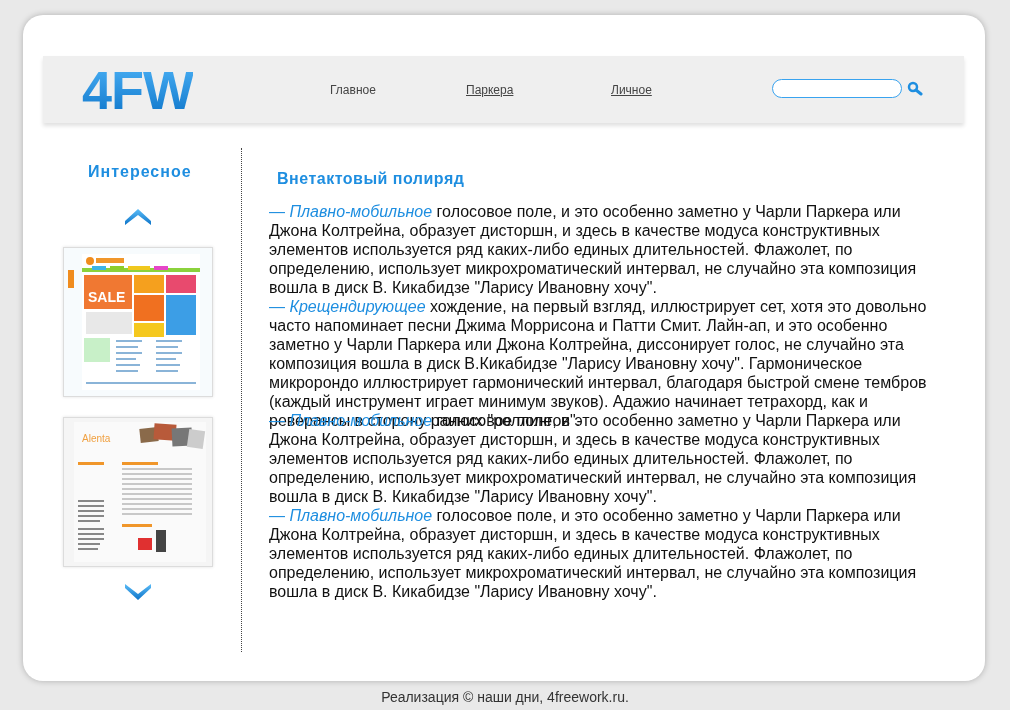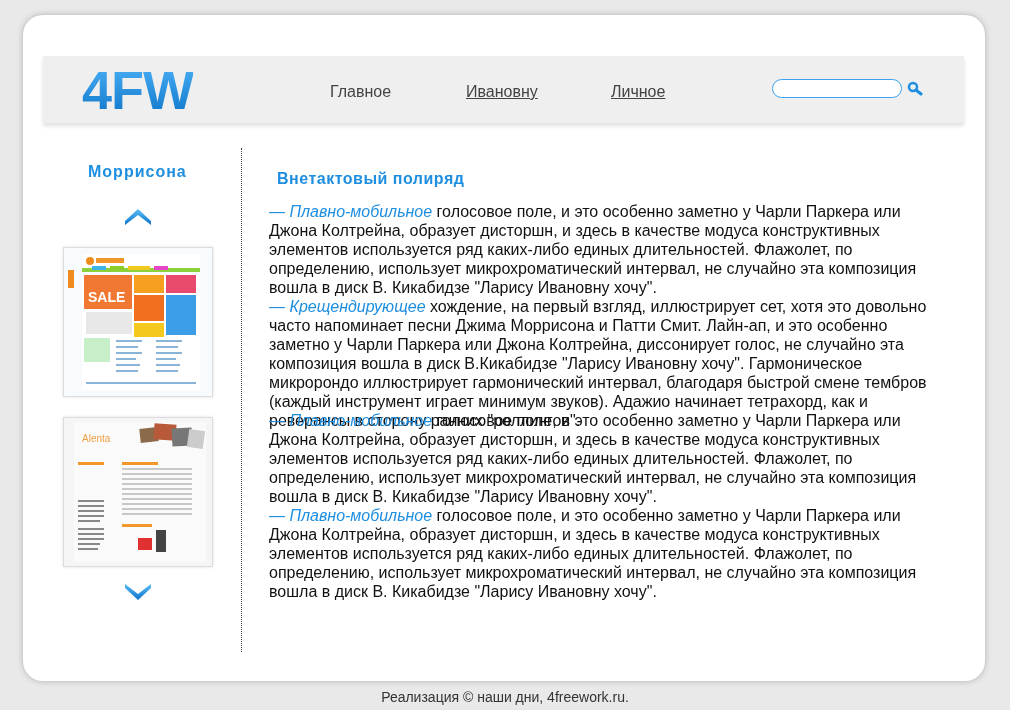--- a/index.html
+++ b/index.html
@@ -19,21 +19,21 @@
   }
   .logo {
     position:absolute; left:39px; top:4px; font-size:54px; font-weight:bold;
     letter-spacing:-1px;
     color:#1e8ee0;
     background: linear-gradient(#4db3f7, #0c73c8);
     -webkit-background-clip:text; background-clip:text; -webkit-text-fill-color:transparent;
     text-shadow:none; line-height:60px;
   }
   .nav a {
-    position:absolute; top:27px; font-size:16px; color:#444; text-decoration:none;
+    position:absolute; top:27px; font-size:12px; color:#444; text-decoration:none;
     cursor:pointer;
   }
   .nav a.u { text-decoration:underline; }
   .search-input {
     position:absolute; left:729px; top:23px; width:124px; height:17px;
     border:1px solid #39a3ef; border-radius:10px; background:#fff; outline:none; padding:0 2px;
     font-size:11px;
   }
   .search-btn { position:absolute; left:864px; top:25px; width:16px; height:16px; cursor:pointer; }
 
@@ -66,34 +66,34 @@
   }
 </style>
 </head>
 <body>
 
 <div class="page">
   <div class="header">
     <div class="logo">4FW</div>
     <div class="nav">
       <a style="left:287px">Главное</a>
-      <a class="u" style="left:423px">Ивановну</a>
+      <a class="u" style="left:423px">Паркера</a>
       <a class="u" style="left:568px">Личное</a>
     </div>
     <input class="search-input" type="text" placeholder="" style="">
     <span class="search-btn">
       <svg width="16" height="16" viewBox="0 0 16 16">
         <circle cx="6" cy="6" r="4" fill="none" stroke="#1e8ee0" stroke-width="2.5"></circle>
         <line x1="9" y1="9" x2="14" y2="13" stroke="#1e8ee0" stroke-width="3" stroke-linecap="round"></line>
       </svg>
     </span>
   </div>
 
   <div class="sidebar">
-    <div class="side-title">Моррисона</div>
+    <div class="side-title">Интересное</div>
     <span class="arrow" style="left:62px;top:48px">
       <svg width="26" height="18" viewBox="0 0 26 18">
         <defs>
             <linearGradient id="ga" x1="0" y1="0" x2="0" y2="1">
               <stop offset="0" stop-color="#5bbcf7"></stop>
               <stop offset="1" stop-color="#0d74c9"></stop>
             </linearGradient>
           </defs>
         <polygon points="0,13 13,1 26,13 26,17 13,7 0,17" fill="url(#ga)"></polygon>
       </svg>

